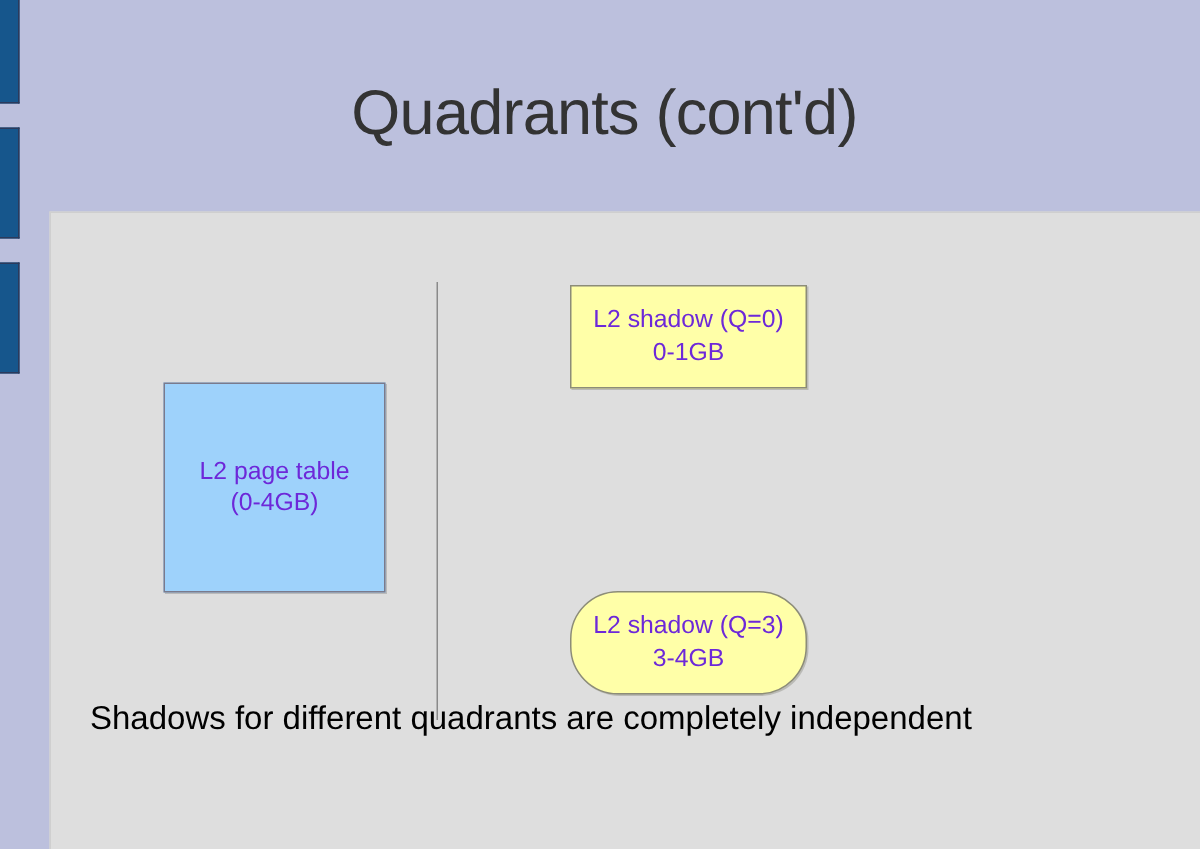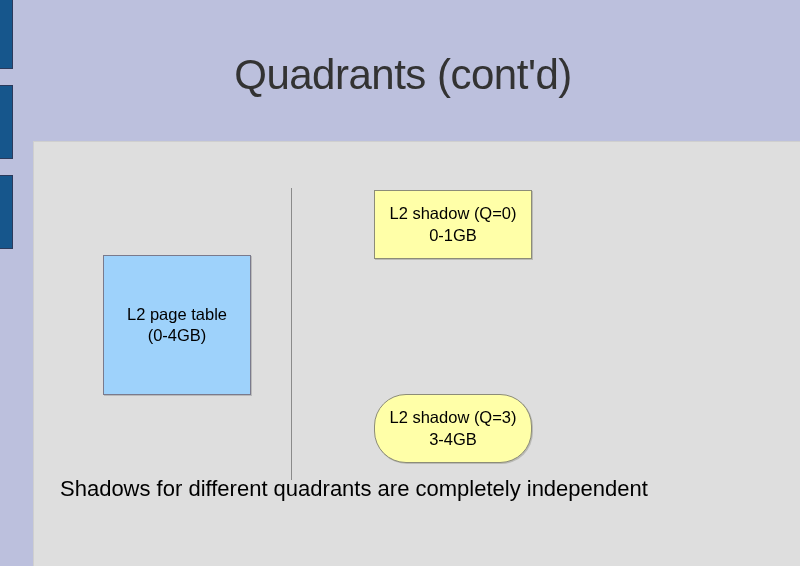--- a/index.html
+++ b/index.html
@@ -83,23 +83,24 @@
 
   
   .box {
     position: absolute;
     box-sizing: border-box;
     display: flex;
     align-items: center;
     justify-content: center;
     text-align: center;
     font-size: 16.5px;
-    color: #000000;
+    color: #6d28d9;
     line-height: 1.28;
     white-space: pre-line;
+    margin-left: 6px;
   }
 
   .box-blue {
     left: 69px;
     top: 113px;
     width: 148px;
     height: 140px;
     background: #9ed2fb;
     border: 1px solid #7a7a8c;
     box-shadow: 1px 1px 0 rgba(120,120,120,0.35);
@@ -114,21 +115,21 @@
     box-shadow: 1px 1px 0 rgba(120,120,110,0.35);
   }
   .box-yellow.y1 { top: 48px; }
   .box-yellow.y2 { top: 152px; }
   .box-yellow.y3 { top: 252px; border-radius: 32px; }
 
   
   .caption {
     position: absolute;
     left: 26px;
-    top: 334px;
+    top: 324px;
     width: 720px;
     font-size: 22px;
     color: #000000;
     white-space: nowrap;
   }
 </style>
 </head>
 <body>
 
 <div class="slide">

